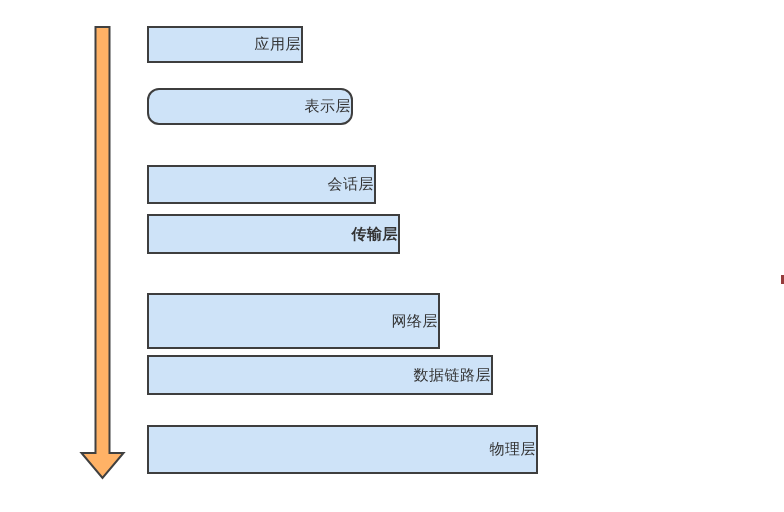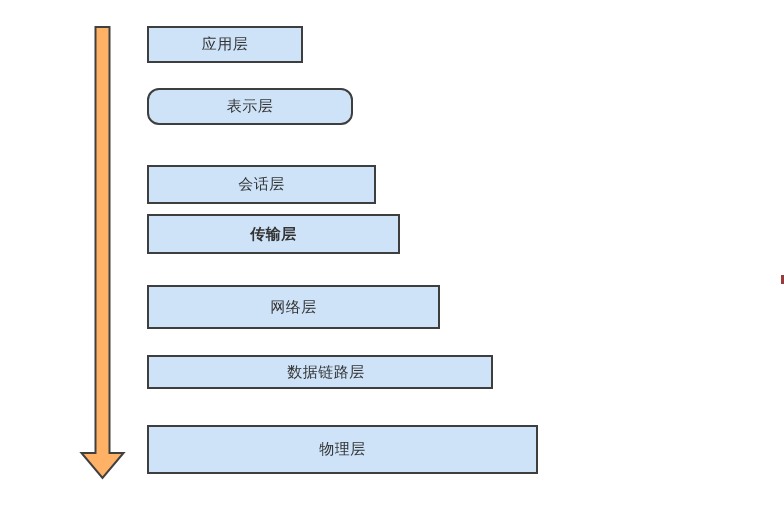--- a/index.html
+++ b/index.html
@@ -29,21 +29,21 @@
     stroke-width: 2;
     stroke-linejoin: miter;
   }
   .layer-box {
     position: absolute;
     box-sizing: border-box;
     border: 2px solid var(--box-border, #3e3e3e);
     background: var(--box-fill, #cee3f8);
     display: flex;
     align-items: center;
-    justify-content: center;
+    justify-content: flex-end;
     font-size: 15px;
     color: var(--text, #333333);
     letter-spacing: 0.5px;
   }
   .edge-artifact {
     position: absolute;
     right: 0;
     top: 275px;
     width: 3px;
     height: 9px;
@@ -68,25 +68,25 @@
   </div>
 
   <div class="layer-box" style="left:147px; top:165px; width:229px; height:39px;">
     <span>会话层</span>
   </div>
 
   <div class="layer-box" style="left:147px; top:214px; width:253px; height:40px;font-weight:bold;">
     <span>传输层</span>
   </div>
 
-  <div class="layer-box" style="left:147px; top:285px; width:293px; height:44px;">
+  <div class="layer-box" style="left:147px; top:293px; width:293px; height:56px;">
     <span>网络层</span>
   </div>
 
-  <div class="layer-box" style="left:147px; top:355px; width:346px; height:34px;padding-left:12px;">
+  <div class="layer-box" style="left:147px; top:355px; width:346px; height:40px;padding-left:12px;">
     <span>数据链路层</span>
   </div>
 
   <div class="layer-box" style="left:147px; top:425px; width:391px; height:49px;">
     <span>物理层</span>
   </div>
 
   <div class="edge-artifact"></div>
 
 </div>

